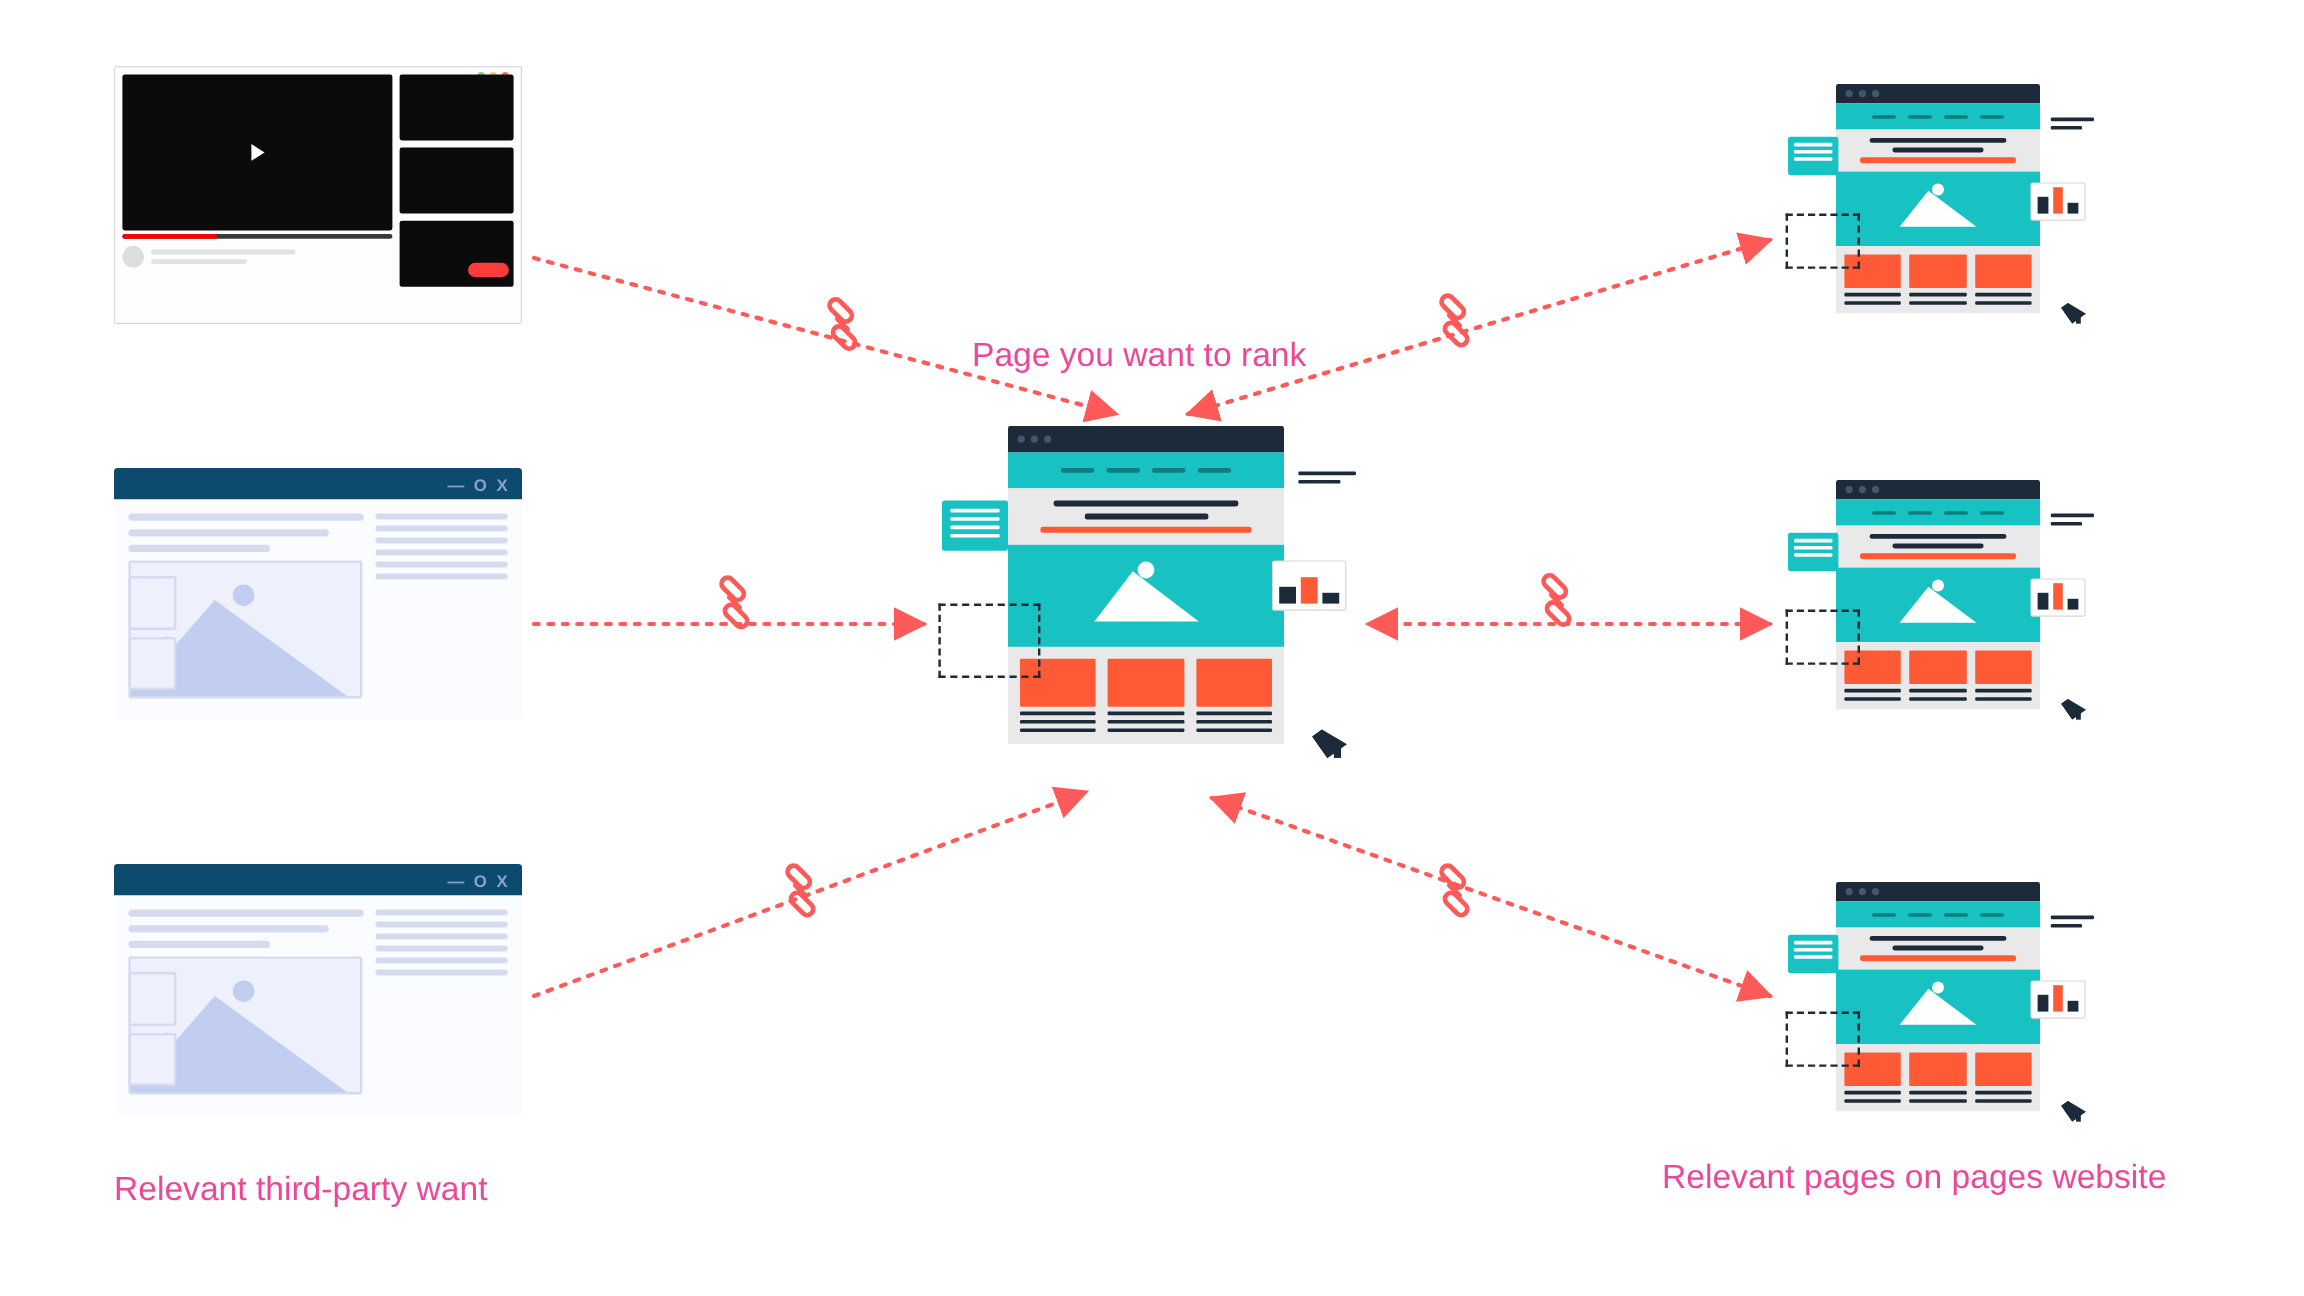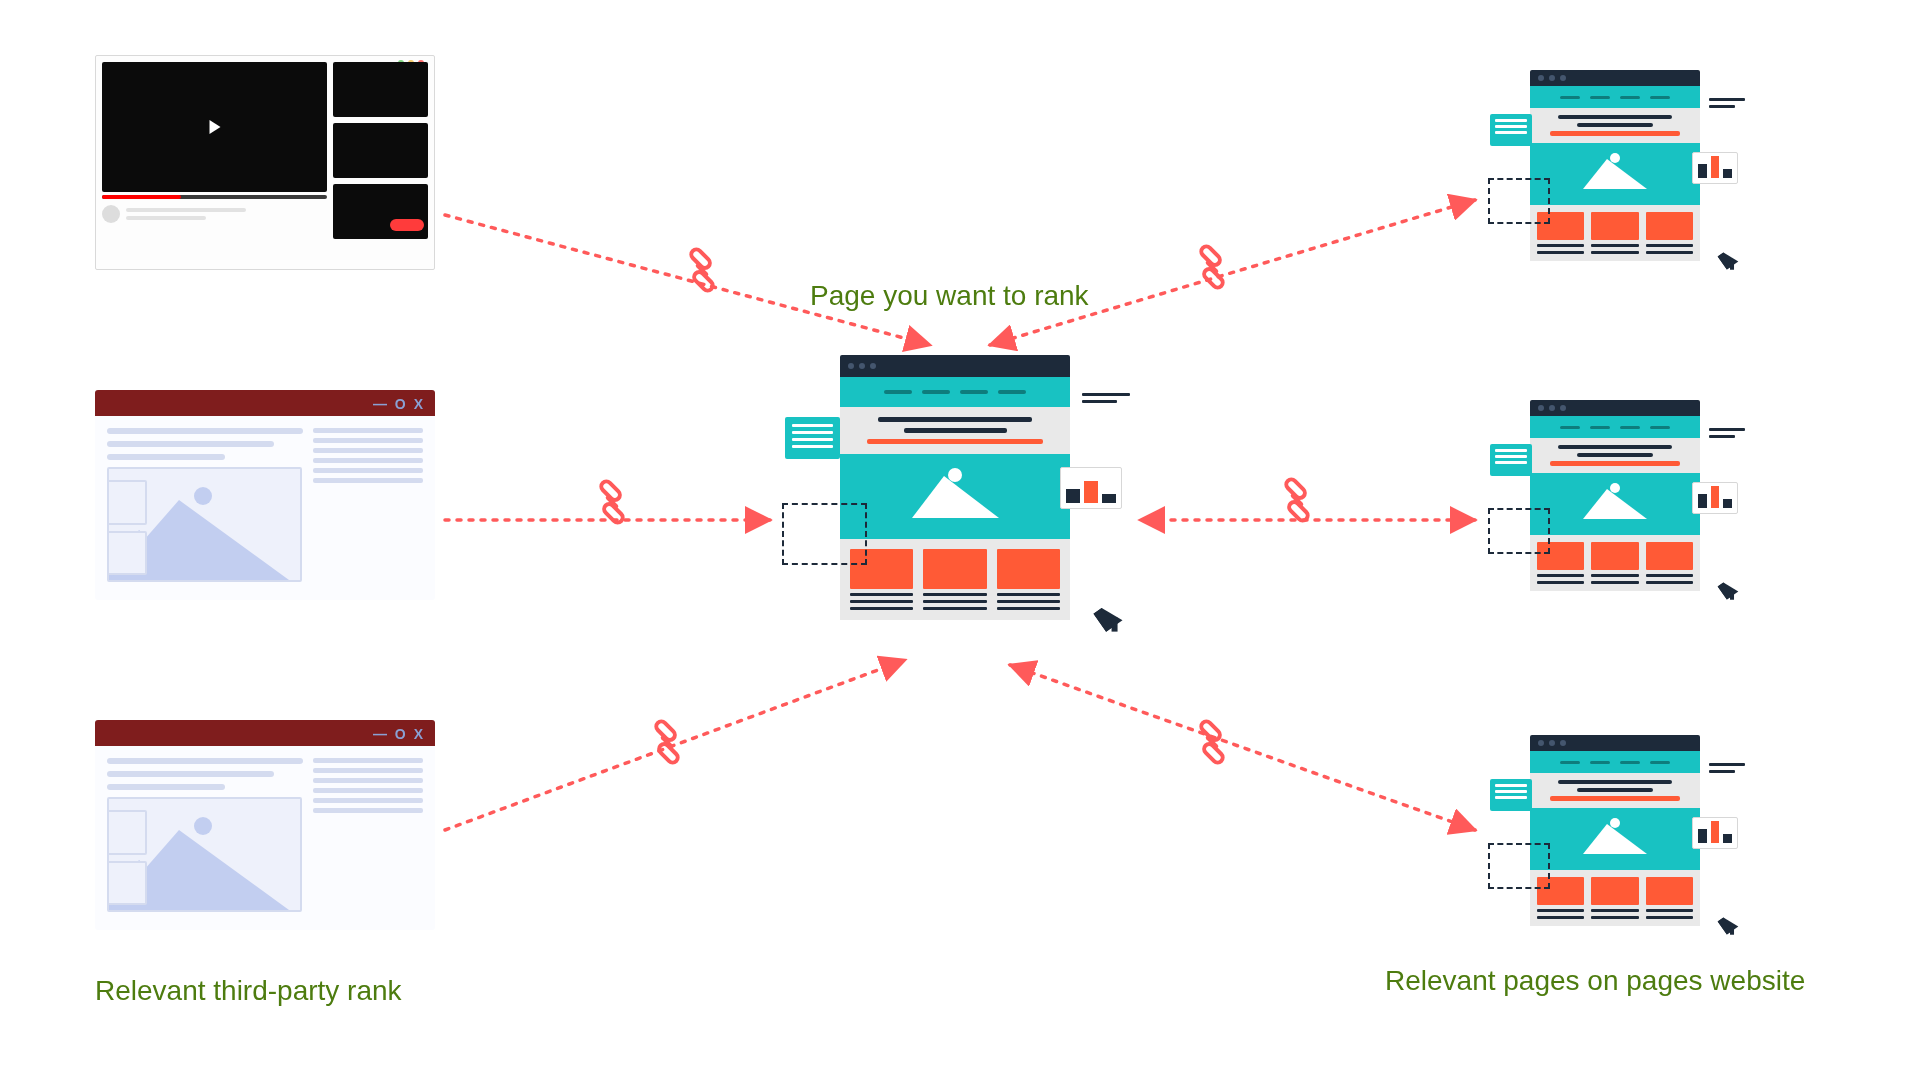--- a/index.html
+++ b/index.html
@@ -22,21 +22,21 @@
 .video-tile .meta .lines span:nth-child(2){width:80px}
 .video-tile .dots{position:absolute;right:10px;top:4px;display:flex;gap:4px}
 .video-tile .dots i{width:6px;height:6px;border-radius:50%;display:block}
 .video-tile .dots i:nth-child(1){background:#7fd37f}
 .video-tile .dots i:nth-child(2){background:#f3c969}
 .video-tile .dots i:nth-child(3){background:#ff6b6b}
 .video-tile .pill{position:absolute;right:10px;bottom:38px;width:34px;height:12px;border-radius:7px;background:#ff3b3b}
 
 
 .blog-tile{position:absolute;width:340px;height:210px;background:#fbfcff;border-radius:3px}
-.blog-tile .bar{height:26px;background:#7f1d1d;border-radius:3px 3px 0 0;position:relative}
+.blog-tile .bar{height:26px;background:#0c4a6e;border-radius:3px 3px 0 0;position:relative}
 .blog-tile .bar .winbtns{position:absolute;right:10px;top:6px;color:#8aa0d3;font-weight:700;font-size:14px;letter-spacing:2px}
 .blog-tile .body{padding:12px;display:flex;gap:10px}
 .blog-tile .textcol{flex:0 0 62%}
 .blog-tile .textcol span{display:block;height:6px;background:#d4dbef;border-radius:3px;margin-bottom:7px}
 .blog-tile .textcol span:nth-child(1){width:100%}
 .blog-tile .textcol span:nth-child(2){width:85%}
 .blog-tile .textcol span:nth-child(3){width:60%}
 .blog-tile .img{width:195px;height:115px;background:#eef1fb;border-radius:2px;position:relative;overflow:hidden;border:2px solid #d4dbef}
 .blog-tile .img .sun{position:absolute;width:18px;height:18px;border-radius:50%;background:#c2cef0;top:18px;left:85px}
 .blog-tile .img .mtn{position:absolute;bottom:0;left:0;width:0;height:0;border-left:70px solid transparent;border-right:110px solid transparent;border-bottom:80px solid #c2cef0}
@@ -93,21 +93,21 @@
 .page-mock.small .note{left:-40px;width:42px;height:32px;top:44px;padding:5px;gap:3px}
 .page-mock.small .sidecard{right:-38px;width:46px;height:32px;top:82px}
 .page-mock.small .lnset{right:-45px;top:28px}
 .page-mock.small .lnset span:nth-child(1){width:36px}
 .page-mock.small .lnset span:nth-child(2){width:26px}
 .page-mock.small .dashbox{left:-42px;top:108px;width:62px;height:46px}
 .page-mock.small .cursor{right:-35px;bottom:-6px;border-left-width:7px;border-right-width:7px;border-bottom-width:16px}
 .page-mock.small .cursor::after{width:4px;height:10px;top:10px}
 
 
-.label{position:absolute;color:#4d7c0f;font-size:28px;font-weight:400}
+.label{position:absolute;color:#ec4899;font-size:28px;font-weight:400}
 
 
 .link-icon{position:absolute;width:44px;height:44px;transform:rotate(45deg)}
 .link-icon .a,.link-icon .b{position:absolute;width:26px;height:14px;border:4px solid #ff5a5a;border-radius:9px}
 .link-icon .a{left:0;top:8px}
 .link-icon .b{right:0;bottom:8px}
 .link-icon .bar{position:absolute;left:14px;top:20px;width:16px;height:4px;background:#ff5a5a;border-radius:2px}
 
 
 svg.arrows{position:absolute;left:0;top:0;width:1920px;height:1080px;pointer-events:none}
@@ -479,17 +479,17 @@
       <div class="b"></div>
       <div class="bar"></div>
     </div>
   <div class="link-icon" style="left:1190px;top:720px">
       <div class="a"></div>
       <div class="b"></div>
       <div class="bar"></div>
     </div>
 
   <div class="label" style="left:810px;top:280px">Page you want to rank</div>
-  <div class="label" style="left:95px; top:975px">Relevant third-party rank</div>
+  <div class="label" style="left:95px; top:975px">Relevant third-party want</div>
   <div class="label" style="left:1385px;top:965px">Relevant pages on pages website</div>
 
 
 </div>
 
 </body></html>

